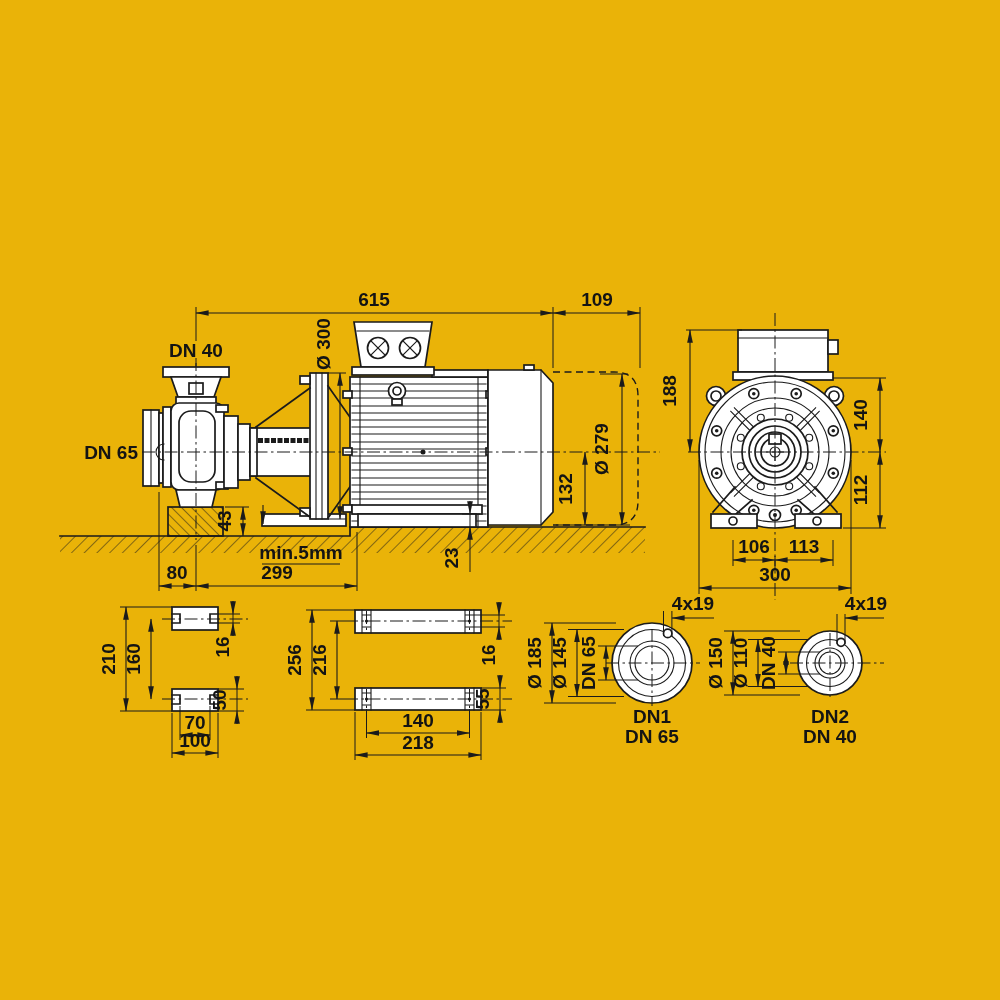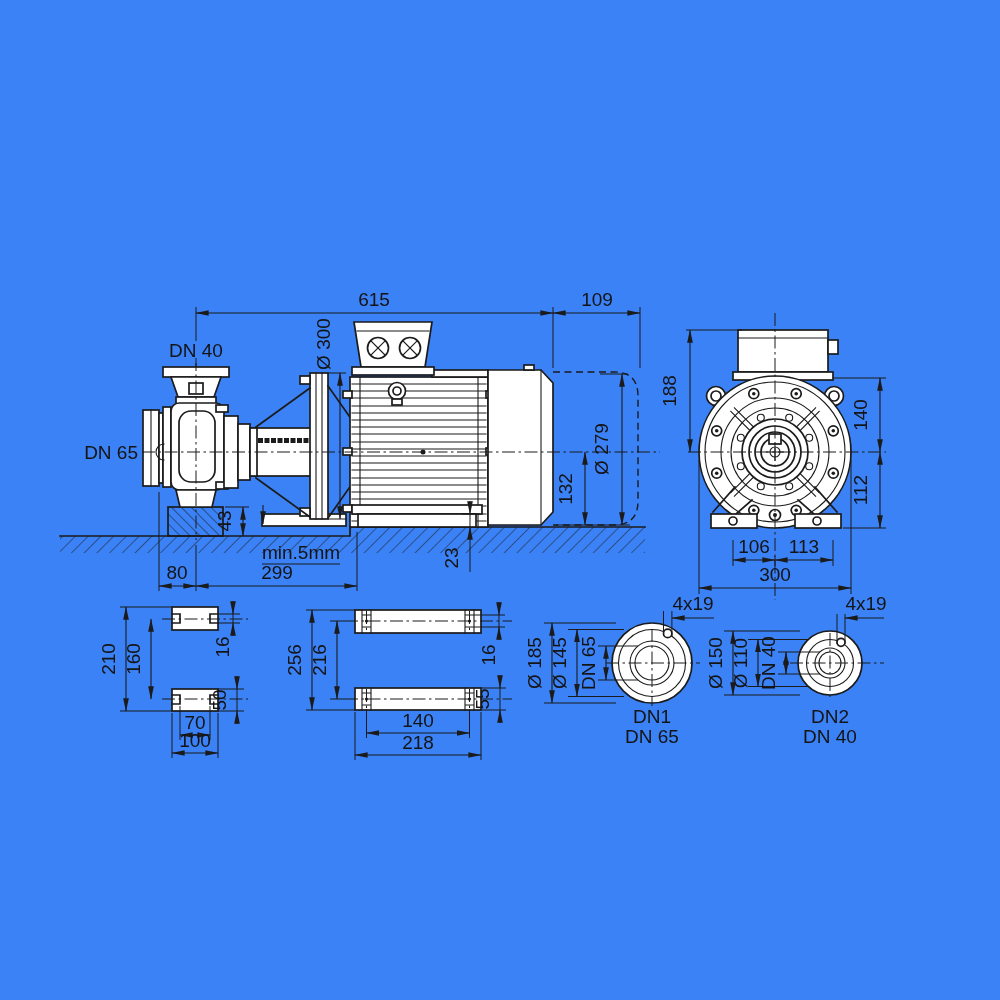--- a/index.html
+++ b/index.html
@@ -1,16 +1,16 @@
 <!DOCTYPE html>
 <html><head>
 <meta charset="utf-8">
 <style>
   html,body{margin:0;padding:0;background:#ffffff;}
-  .stage{width:1000px;height:1000px;background:#3b82f6;position:relative;overflow:hidden;}
+  .stage{width:1000px;height:1000px;background:#eab308;position:relative;overflow:hidden;font-weight:bold;}
   svg{display:block;}
   .t{font-family:"Liberation Sans","DejaVu Sans",sans-serif;font-size:19px;fill:#141414;}
   .o{stroke:#1b1b1b;stroke-width:1.7;fill:none;stroke-linecap:square;stroke-linejoin:miter;}
   .ow{stroke:#1b1b1b;stroke-width:1.7;fill:#ffffff;stroke-linecap:square;}
   .o2{stroke:#1b1b1b;stroke-width:1.1;fill:none;stroke-linecap:square;}
   .dim{stroke:#1b1b1b;stroke-width:1.1;fill:none;}
   .ext{stroke:#1b1b1b;stroke-width:1;fill:none;}
   .cl{stroke:#1b1b1b;stroke-width:1;fill:none;stroke-dasharray:13 3.5 2.5 3.5;}
   .dsh{stroke:#1b1b1b;stroke-width:1.4;fill:none;stroke-dasharray:7 4.5;}
 </style>

